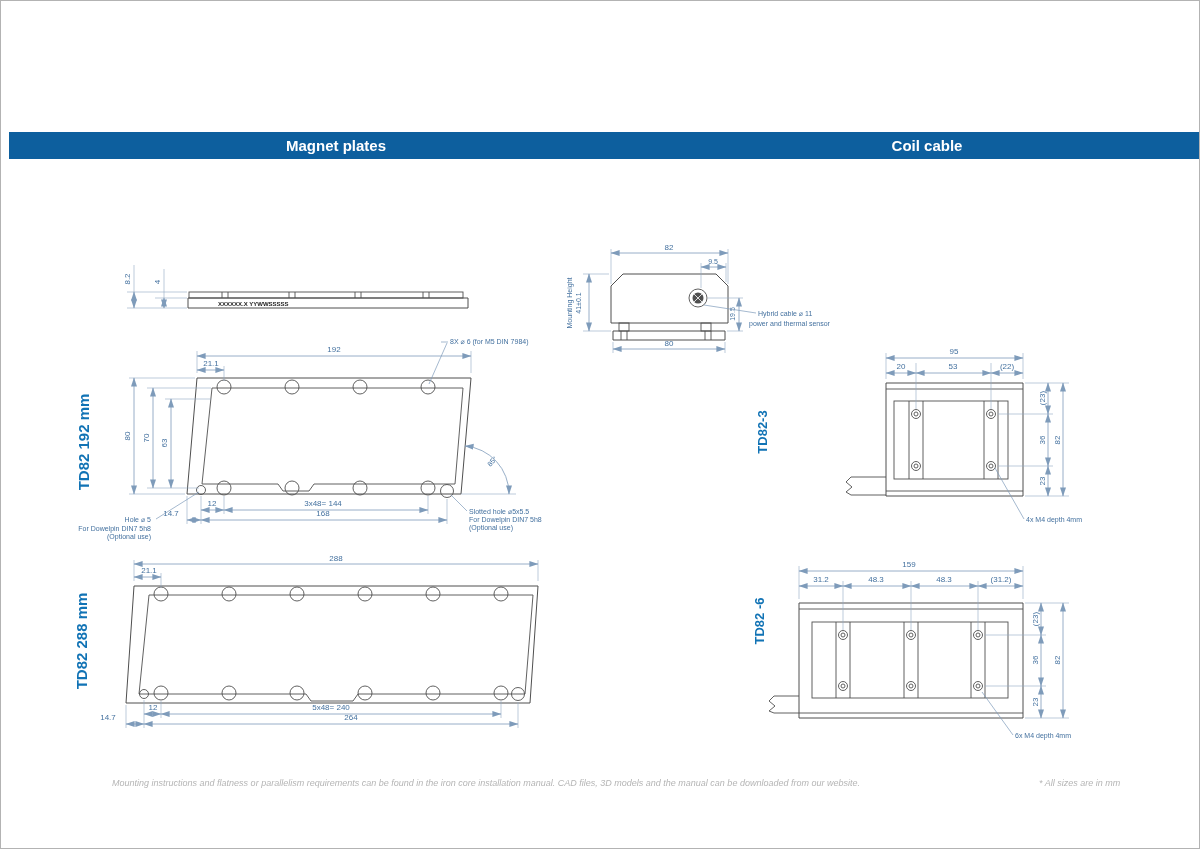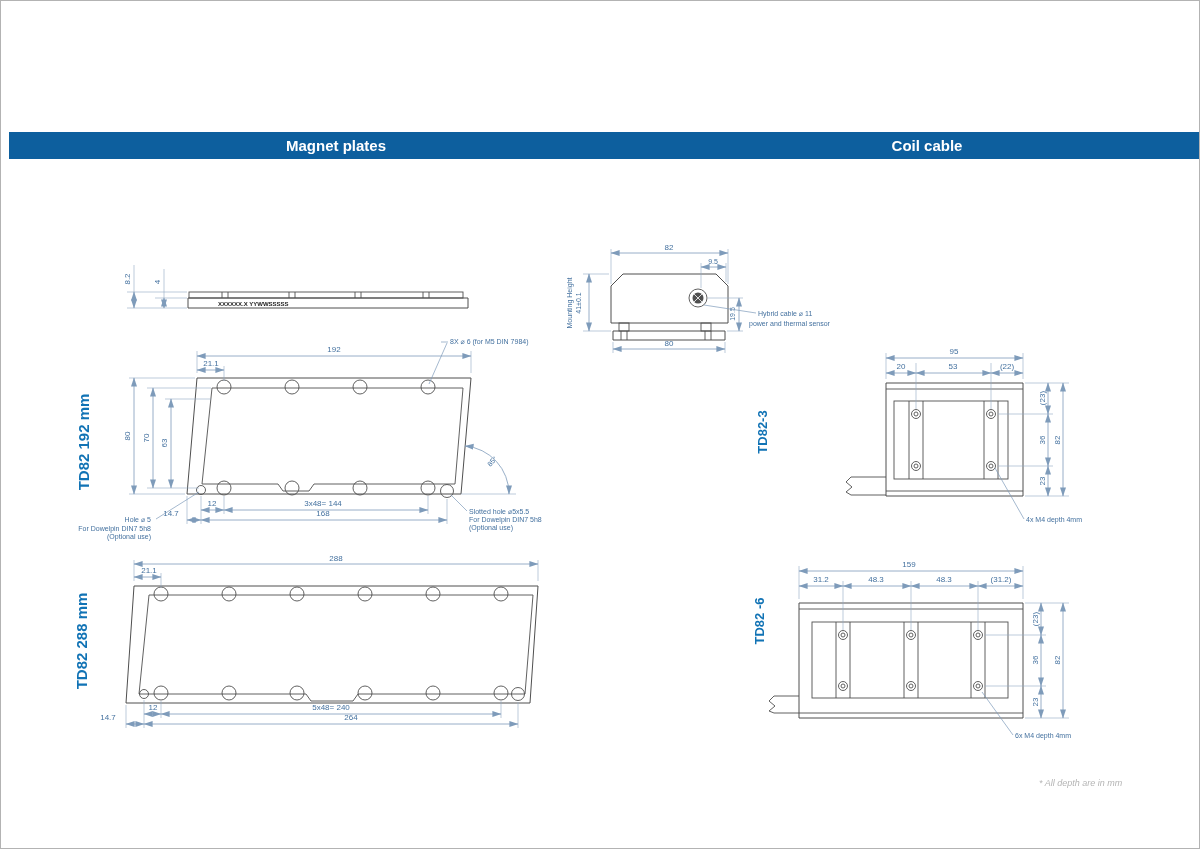--- a/index.html
+++ b/index.html
@@ -375,15 +375,16 @@
       <text class="dt" transform="rotate(-90 287 104)" x="287" y="104" text-anchor="middle">36</text>
       <text class="dt" transform="rotate(-90 287 146)" x="287" y="146" text-anchor="middle">23</text>
       <text class="dt" transform="rotate(-90 309 104)" x="309" y="104" text-anchor="middle">82</text>
     </g>
     <g>
       <line class="ldr" x1="231" y1="136" x2="262" y2="179"></line>
       <text class="dts" x="264" y="182">6x M4 depth 4mm</text>
     </g>
   </svg>
 
-  <div class="footnote" style="left:1038px">* All depth are in mm</div>
+  <div class="footnote" style="left:100px;width:770px;text-align:center">Mounting instructions and flatness or parallelism requirements can be found in the iron core installation manual. CAD files, 3D models and the manual can be downloaded from our website.</div>
+  <div class="footnote" style="left:1038px">* All sizes are in mm</div>
 
 </div>
 
 </body></html>

